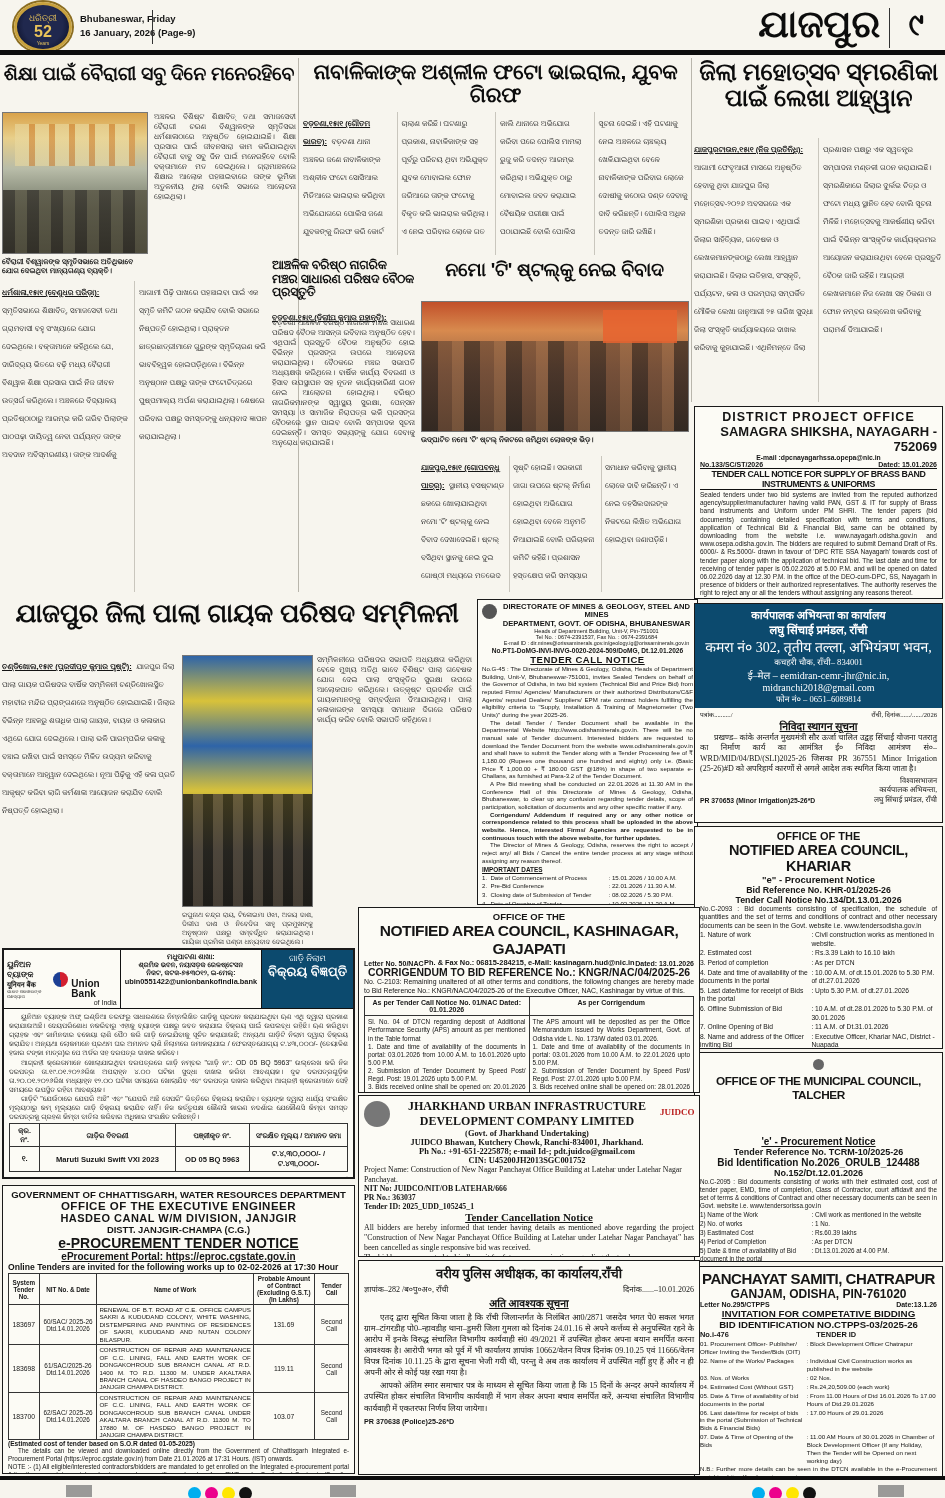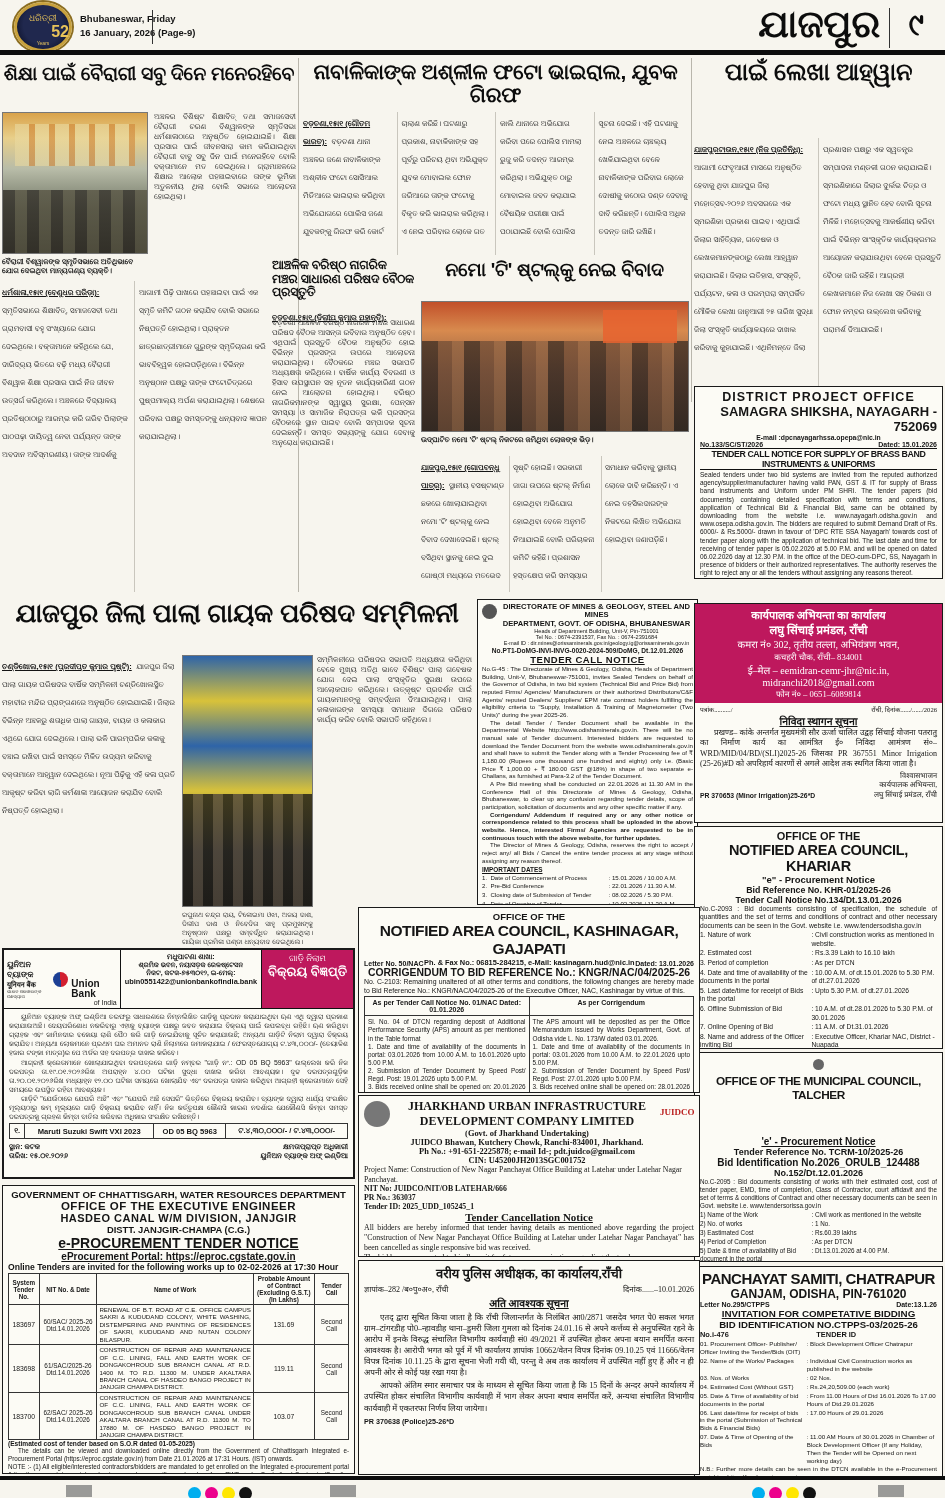--- a/index.html
+++ b/index.html
@@ -16,60 +16,61 @@
   .cols3{column-count:3;column-gap:8px;column-rule:1px solid #c9c6bd}
   .cols4{column-count:4;column-gap:9px;column-rule:1px solid #c9c6bd}
   .vline{position:absolute;width:1px;background:#b9b6ac}
   .photo{position:absolute;border:1px solid #777;overflow:hidden}
   .notice{position:absolute;border:1.6px solid #1a1a1a;background:#fcfbf5;padding:3px 5px;overflow:hidden}
   .nb{font-size:6.8px;line-height:1.26;text-align:justify}
   .kv{display:flex;font-size:6.7px;line-height:1.28;margin-top:1px}
   .kv .k{width:47%;padding-right:3px}
   .kv .v{width:53%}
   .kv .v::before{content:": "}
-  .inv{background:#be185d;color:#fff}
+  .inv{background:#0c4a6e;color:#fff}
   .serif{font-family:"Liberation Serif","DejaVu Serif",serif}
   .rule{position:absolute;background:#0d0d0d}
   table{border-collapse:collapse}
   .cg-t td,.cg-t th{border:1px solid #333;padding:1px 2px;vertical-align:middle}
   .ub-t td,.ub-t th{border:1px solid #333;padding:2px 3px}
   .ka-t td,.ka-t th{border:1px solid #333;padding:2px 3px;vertical-align:top}
   .dot{display:inline-block;width:13px;height:13px;border-radius:50%;margin-right:4px;vertical-align:middle}
   .graysq{position:absolute;width:26px;height:12px;background:#9a9a98}
   .medal{position:absolute;width:58px;height:50px;border-radius:50%;
          background:radial-gradient(circle at 50% 45%,#20284e 55%,#141a38 75%);
          border:3px solid #c8a13d;box-shadow:0 0 0 2px #8b6d20;text-align:center;color:#e8c35a}
   .u{text-decoration:underline}
 </style>
 </head>
 <body>
 
 <div class="page">
 
   <div class="medal" style="left:14px;top:2px;">
     <div style="font-size:9px;margin-top:8px;">ଧରିତ୍ରୀ</div>
-    <div style="font-size:16px;font-weight:bold;line-height:1;text-align:right;">52</div>
+    <div style="font-size:16px;font-weight:bold;line-height:1;">52</div>
     <div style="font-size:5px;">Years</div>
   </div>
   <div class="abs" style="left:80px;top:12px;font-size:9.5px;font-weight:bold;line-height:1.5;">
     <div>Bhubaneswar, Friday</div>
     <div>16 January, 2026  (Page-9)</div>
   </div>
   <div class="vline" style="left:152px;top:10px;height:34px;background:#333"></div>
   <div class="abs hl" style="left:690px;top:4px;width:190px;text-align:right;font-size:38px;">ଯାଜପୁର</div>
   <div class="vline" style="left:889px;top:8px;height:40px;background:#333"></div>
   <div class="abs hl c" style="left:893px;top:8px;width:46px;font-size:31px;">୯</div>
   <div class="rule" style="left:0;top:50px;width:945px;height:5px;"></div>
 
   <div class="vline" style="left:298px;top:58px;height:534px;"></div>
   <div class="vline" style="left:691px;top:58px;height:344px;"></div>
 
   <div class="abs hl c" style="left:2px;top:64px;width:294px;font-size:19px;">ଶିକ୍ଷା ପାଇଁ ବୈରାଗୀ ସବୁ ଦିନେ ମନେରହିବେ</div>
   <div class="abs hl c" style="left:303px;top:61px;width:385px;font-size:21px;">ନାବାଳିକାଙ୍କ ଅଶ୍ଳୀଳ ଫଟୋ ଭାଇରାଲ, ଯୁବକ ଗିରଫ</div>
   <div class="abs hl c" style="left:694px;top:59px;width:249px;font-size:24px;">
+    <div>ଜିଲା ମହୋତ୍ସବ ସ୍ମରଣିକା</div>
     <div>ପାଇଁ ଲେଖା ଆହ୍ୱାନ</div>
   </div>
 
   <div class="photo" style="left:2px;top:112px;width:146px;height:142px;
               background:linear-gradient(180deg,#d9a24a 0%,#e8cf8a 18%,#b8bca8 40%,#6d7262 70%,#3d4034 100%);">
     <div style="position:absolute;left:8%;top:8%;width:84%;height:30%;background:repeating-linear-gradient(90deg,#e9d9a0 0 14px,#cf8436 14px 20px);opacity:.6"></div>
     <div style="position:absolute;left:0;bottom:0;width:100%;height:45%;background:repeating-linear-gradient(90deg,#2e2a24 0 12px,#54503f 12px 24px);opacity:.75"></div>
   </div>
   <div class="abs body-txt" style="left:154px;top:112px;width:142px;height:166px;overflow:hidden;">ଅଞ୍ଚଳର ବିଶିଷ୍ଟ ଶିକ୍ଷାବିତ୍ ତଥା ସମାଜସେବୀ ବୈରାଗୀ ଚରଣ ବିଶ୍ୱାଳଙ୍କ ସ୍ମୃତିସଭା ଧର୍ମଶାଳାଠାରେ ଅନୁଷ୍ଠିତ ହୋଇଯାଇଛି। ଶିକ୍ଷା ପ୍ରସାର ପାଇଁ ଜୀବନସାରା କାମ କରିଯାଇଥିବା ବୈରାଗୀ ବାବୁ ସବୁ ଦିନ ପାଇଁ ମନେରହିବେ ବୋଲି ବକ୍ତାମାନେ ମତ ଦେଇଥିଲେ। ଗ୍ରାମାଞ୍ଚଳରେ ଶିକ୍ଷାର ଆଲୋକ ପହଞ୍ଚାଇବାରେ ତାଙ୍କ ଭୂମିକା ଅତୁଳନୀୟ ଥିଲା ବୋଲି ସଭାରେ ଆଲୋଚନା ହୋଇଥିଲା।</div>
   <div class="abs caption" style="left:2px;top:257px;width:146px;">ବୈରାଗୀ ବିଶ୍ୱାଳଙ୍କ ସ୍ମୃତିସଭାରେ ଅତିଥିଭାବେ ଯୋଗ ଦେଇଥିବା ମାନ୍ୟଗଣ୍ୟ ବ୍ୟକ୍ତି।</div>
@@ -153,39 +154,39 @@
       <span class="v" style="width:40%;">08.02.2026 / 5.30 P.M.</span>
     </div>
     <div class="kv" style="font-size:6.1px;">
       <span style="width:4%;">4.</span>
       <span class="k" style="width:56%;">Date of Opening of Tender</span>
       <span class="v" style="width:40%;">10.02.2026 / 11.30 A.M.</span>
     </div>
 
   </div>
 
-  <div class="notice" style="left:694px;top:386px;width:249px;height:193px;">
+  <div class="notice" style="left:694px;top:406px;width:249px;height:193px;">
     <div class="b c" style="font-size:12.5px;letter-spacing:1px;">DISTRICT PROJECT OFFICE</div>
     <div class="b c" style="font-size:13px;text-align:right;">SAMAGRA SHIKSHA, NAYAGARH - 752069</div>
     <div class="b c" style="font-size:6.8px;">E-mail :dpcnayagarhssa.opepa@nic.in</div>
     <div style="display:flex;justify-content:space-between;font-size:7px;font-weight:bold;">
       <span>No.133/SC/ST/2026</span>
       <span>Dated: 15.01.2026</span>
     </div>
     <div class="b c" style="font-size:8.8px;letter-spacing:-.4px;border-top:1px solid #111;border-bottom:1px solid #111;">TENDER CALL NOTICE FOR SUPPLY OF BRASS BAND INSTRUMENTS &amp; UNIFORMS</div>
     <div class="nb" style="font-size:6.5px;margin-top:1px;">Sealed tenders under two bid systems are invited from the reputed authorized agency/supplier/manufacturer having valid PAN, GST &amp; IT for supply of Brass band instruments and Uniform under PM SHRI. The tender papers (bid documents) containing detailed specification with terms and conditions, application of Technical Bid &amp; Financial Bid, same can be obtained by downloading from the website i.e. www.nayagarh.odisha.gov.in and www.osepa.odisha.gov.in. The bidders are required to submit Demand Draft of Rs. 6000/- &amp; Rs.5000/- drawn in favour of 'DPC RTE SSA Nayagarh' towards cost of tender paper along with the application of technical bid. The last date and time for receiving of tender paper is 05.02.2026 at 5.00 P.M. and will be opened on dated 06.02.2026 day at 12.30 P.M. in the office of the DEO-cum-DPC, SS, Nayagarh in presence of bidders or their authorized representatives. The authority reserves the right to reject any or all the tenders without assigning any reasons thereof.</div>
     <div class="r" style="font-size:6.6px;">By Order of the Collector-cum-Chairman, SS, Nayagarh</div>
 
   </div>
 
   <div class="notice serif" style="left:694px;top:603px;width:249px;height:220px;padding:0;">
     <div class="inv c" style="padding:3px 4px;">
       <div class="b" style="font-size:11px;">कार्यपालक अभियन्ता का कार्यालय</div>
       <div class="b" style="font-size:11.5px;">लघु सिंचाई प्रमंडल, राँची</div>
-      <div style="font-size:10px;">कमरा नं० 302, तृतीय तल्ला, अभियंत्रण भवन,</div>
+      <div style="font-size:14px;">कमरा नं० 302, तृतीय तल्ला, अभियंत्रण भवन,</div>
       <div style="font-size:8.6px;">कचहरी चौक, राँची– 834001</div>
       <div style="font-size:10px;">ई–मेल – eemidran-cemr-jhr@nic.in,</div>
       <div style="font-size:10px;">midranchi2018@gmail.com</div>
       <div style="font-size:8.6px;">फोन नं० – 0651–6089814</div>
     </div>
     <div style="padding:2px 5px;">
       <div style="display:flex;justify-content:space-between;font-size:6.6px;">
         <span>पत्रांक........../</span>
         <span>राँची, दिनांक....../....../2026</span>
       </div>
@@ -428,20 +429,26 @@
         <div style="font-size:8.5px;">ଗାଡ଼ି ନିଲାମ</div>
         <div class="b" style="font-size:13px;">ବିକ୍ରୟ ବିଜ୍ଞପ୍ତି</div>
       </div>
     </div>
     <div style="padding:3px 5px;">
       <div class="j" style="font-size:6.9px;line-height:1.32;text-indent:12px;">ୟୁନିଅନ ବ୍ୟାଙ୍କ ଅଫ୍ ଇଣ୍ଡିଆ ତରଫରୁ ସାଧାରଣରେ ନିମ୍ନଲିଖିତ ଗାଡ଼ିକୁ ପ୍ରଦାନ କରାଯାଇଥିବା ଋଣ ଏଥି ଦ୍ୱାରା ପ୍ରକାଶ କରାଯାଉଅଛି। ଦେୟପରିଶୋଧ ନକରିବାରୁ ଏହାକୁ ବ୍ୟାଙ୍କ ପକ୍ଷରୁ ଜବତ କରାଯାଇ ବିକ୍ରୟ ପାଇଁ ଉପଲବ୍ଧ ରହିଛି। ଋଣ କରିଥିବା ଗ୍ରାହକ ଏବଂ ଜାମିନଦାର ବକେୟା ରାଶି ପୈଠ କରି ଗାଡ଼ି ନେଇଯିବାକୁ ସୂଚିତ କରାଯାଉଛି; ଅନ୍ୟଥା ଗାଡ଼ିଟି ନିଲାମ ଦ୍ୱାରା ବିକ୍ରୟ କରାଯିବ। ଅନ୍ୟଥା ଲୋକମାନେ ପ୍ରଥମ ଘର ଅମାନତ ରାଶି ନିଲାମରେ ଜମାକରାଯାଇ / ଫେରସ୍ତଯୋଗ୍ୟ ଟ.୪୩,୦୦୦/- (ତେୟାଳିଶ ହଜାର ଟଙ୍କା ମାତ୍ର)ର ପେ ଅର୍ଡର ସହ ଦରପତ୍ର ଦାଖଲ କରିବେ।</div>
       <div class="j" style="font-size:6.9px;line-height:1.32;text-indent:12px;">ଆଗ୍ରହୀ କ୍ରେତାମାନେ ଖୋଲାଯାଇଥିବା ଦରପତ୍ରରେ ଗାଡ଼ି ନମ୍ବର "ଗାଡ଼ି ନଂ.: OD 05 BQ 5963" ଉଲ୍ଲେଖ କରି ନିଜ ଦରପତ୍ର ତା.୧୯.୦୧.୨୦୨୬ରିଖ ଅପରାହ୍ନ ୪.୦୦ ଘଟିକା ସୁଦ୍ଧା ଦାଖଲ କରିବା ଆବଶ୍ୟକ। ଦୃଢ ଦରପତ୍ରଗୁଡ଼ିକ ତା.୨୦.୦୧.୨୦୨୬ରିଖ ମଧ୍ୟାହ୍ନ ୧୨.୦୦ ଘଟିକା ସମୟରେ ଖୋଲାଯିବ ଏବଂ ଦରପତ୍ର ଦାଖଲ କରିଥିବା ଆଗ୍ରହୀ କ୍ରେତାମାନେ ସେହି ସମୟରେ ଉପସ୍ଥିତ ରହିବା ଆବଶ୍ୟକ।</div>
       <div class="j" style="font-size:6.9px;line-height:1.32;text-indent:12px;">ଗାଡ଼ିଟି "ଯେଉଁଠାରେ ଯେପରି ଅଛି" ଏବଂ "ଯେପରି ଅଛି ସେପରି" ଭିତ୍ତିରେ ବିକ୍ରୟ କରାଯିବ। ବ୍ୟାଙ୍କ ଦ୍ୱାରା ଧାର୍ଯ୍ୟ ସଂରକ୍ଷିତ ମୂଲ୍ୟଠାରୁ କମ୍ ମୂଲ୍ୟରେ ଗାଡ଼ି ବିକ୍ରୟ କରାଯିବ ନାହିଁ। ନିଜ କର୍ତ୍ତୃପକ୍ଷ କୌଣସି କାରଣ ନଦର୍ଶାଇ ଯେକୌଣସି କିମ୍ବା ସମସ୍ତ ଦରପତ୍ରକୁ ଗ୍ରହଣ କିମ୍ବା ବାତିଲ କରିବାର ଅଧିକାର ସଂରକ୍ଷିତ ରଖିଛନ୍ତି।</div>
       <table class="ub-t" style="width:100%;margin-top:2px;">
         <tbody>
+            <tr style="font-size:7.2px;font-weight:bold;text-align:center;">
+          <th style="width:9%;">କ୍ର. ନଂ.</th>
+          <th style="width:40%;">ଗାଡ଼ିର ବିବରଣୀ</th>
+          <th style="width:22%;">ପଞ୍ଜୀକୃତ ନଂ.</th>
+          <th style="width:29%;">ସଂରକ୍ଷିତ ମୂଲ୍ୟ / ଅମାନତ ଜମା</th>
+        </tr>
         <tr style="font-size:7.6px;font-weight:bold;text-align:center;">
           <td>୧.</td>
           <td>Maruti Suzuki Swift VXI 2023</td>
           <td>OD 05 BQ 5963</td>
           <td>ଟ.୪,୩୦,୦୦୦/-  /  ଟ.୪୩,୦୦୦/-</td>
         </tr>
       </tbody>
         </table>
       <div style="display:flex;justify-content:space-between;margin-top:3px;font-size:7.2px;font-weight:bold;">
         <span>

